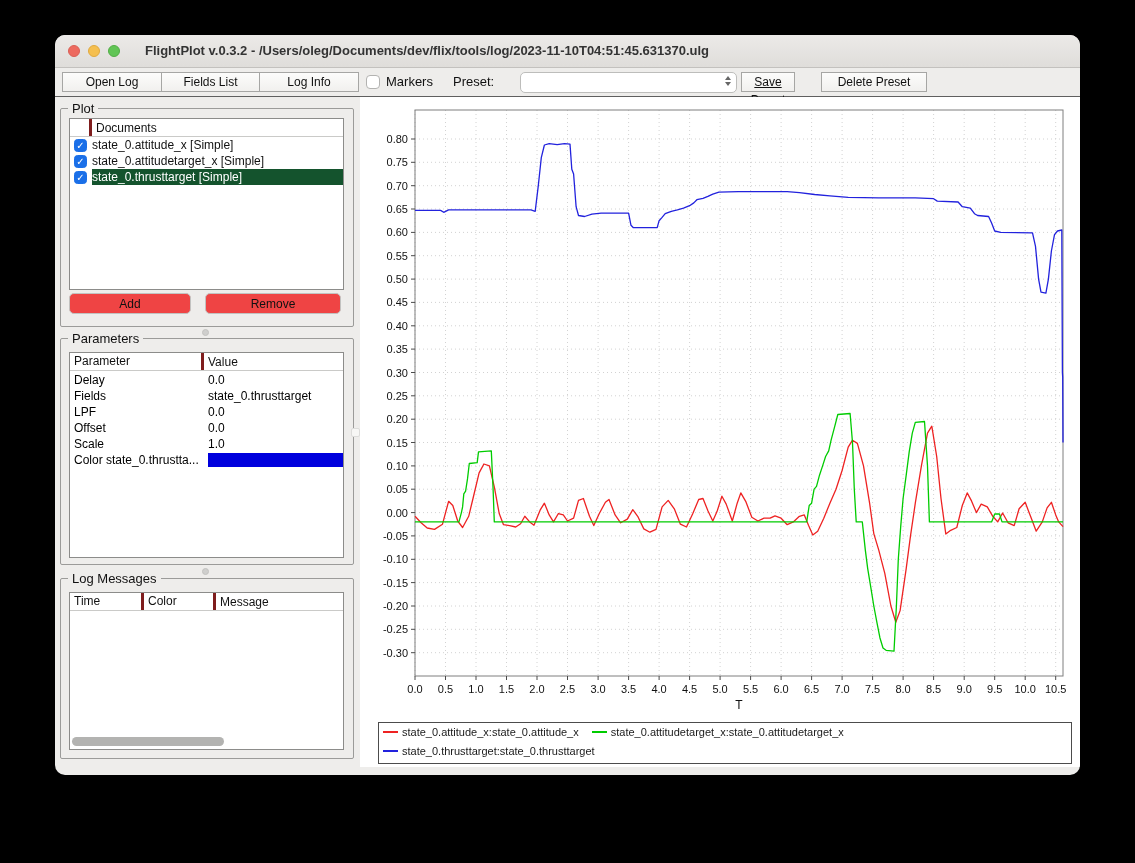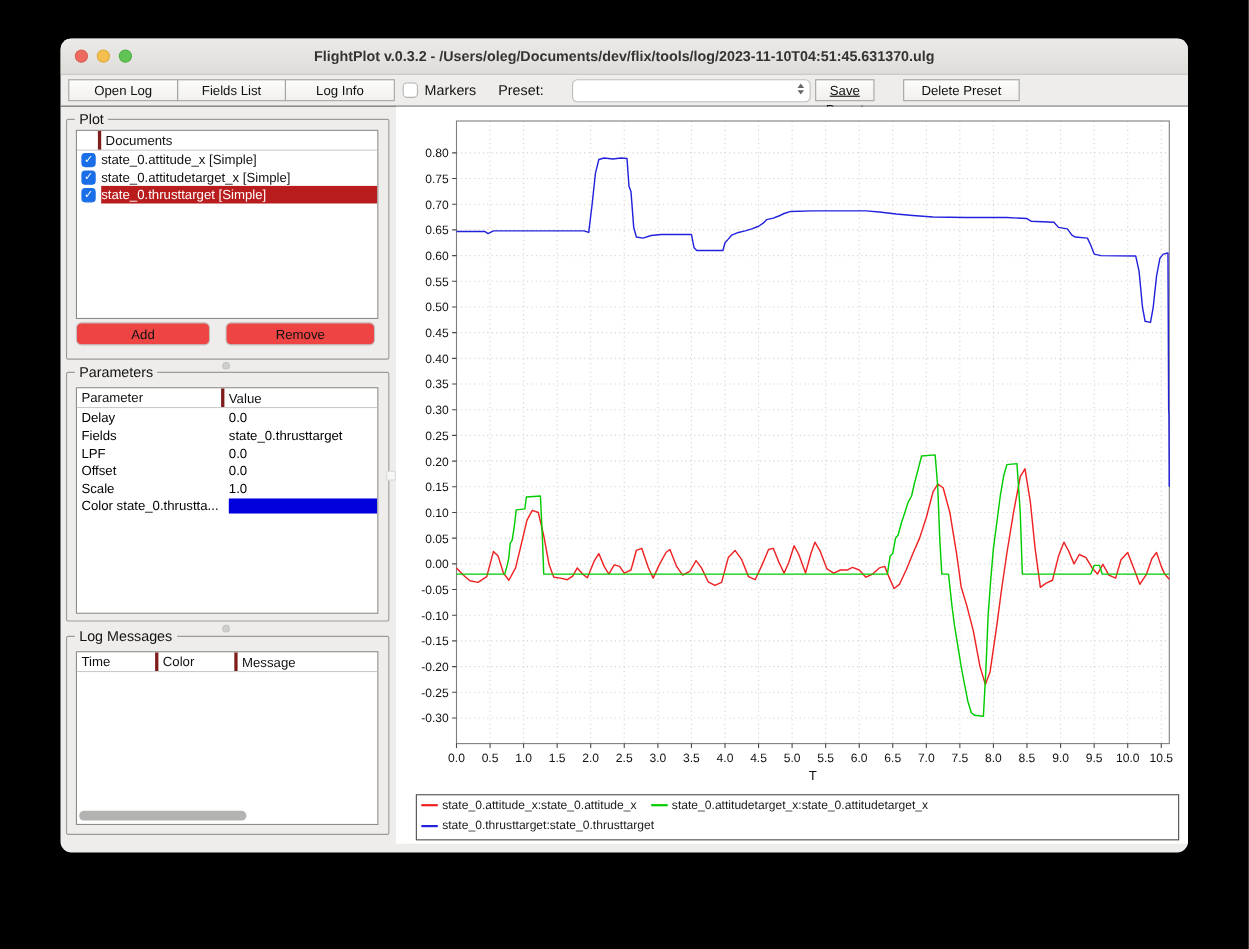--- a/index.html
+++ b/index.html
@@ -8,21 +8,21 @@
     border-radius:10px;box-shadow:0 30px 70px rgba(0,0,0,.8);overflow:hidden;}
   
   .titlebar{position:absolute;left:0;top:0;right:0;height:32px;
     background:linear-gradient(#eceae8,#dfddda);border-bottom:1px solid #c3c1be;}
   .lights{position:absolute;left:13px;top:10px;display:flex;gap:8px;}
   .light{width:12px;height:12px;border-radius:50%;}
   .l-red{background:#ed6a5f;border:1px solid #d95f55;box-sizing:border-box;}
   .l-yellow{background:#f5bf4f;border:1px solid #dfa93f;box-sizing:border-box;}
   .l-green{background:#61c555;border:1px solid #52ad46;box-sizing:border-box;}
   .wtitle{position:absolute;left:90px;right:90px;top:0;height:32px;line-height:32px;
-    text-align:center;font-size:13px;font-weight:bold;color:#333;white-space:nowrap;overflow:hidden;}
+    text-align:left;font-size:13px;font-weight:bold;color:#333;white-space:nowrap;overflow:hidden;}
   
   .toolbar{position:absolute;left:0;top:32px;right:0;height:29px;border-bottom:1px solid #5f5f5f;}
   .tbtn{position:absolute;top:5px;height:20px;background:linear-gradient(#fcfcfb,#f1f0ee);
     border:1px solid #a6a6a4;box-sizing:border-box;font-size:12px;color:#111;text-align:center;line-height:18px;}
   .rbtn{background:#ef4444;border:1px solid #c2c2c0;border-radius:5px;box-sizing:border-box;
     font-size:12px;color:#111;text-align:center;}
   .mcbx{position:absolute;left:311px;top:8px;width:14px;height:14px;background:#fff;
     border:1px solid #b3b3b1;border-radius:4px;box-sizing:border-box;}
   .tlabel{position:absolute;top:5px;height:20px;line-height:20px;font-size:13px;color:#111;}
   .combo{position:absolute;left:465px;top:5px;width:217px;height:21px;background:#fff;
@@ -38,21 +38,21 @@
   .tbl{position:absolute;background:#fff;border:1px solid #8c8c8a;box-sizing:border-box;overflow:hidden;}
   .thead{display:flex;height:17px;border-bottom:1px solid #cacac8;font-size:12px;color:#111;align-items:center;}
   .hcell{height:100%;line-height:17px;padding-left:4px;box-sizing:border-box;border-right:3px solid #7f1d1d;}
   
   .plist-row{display:flex;height:16px;align-items:center;}
   .cbx{width:13px;height:13px;margin:0 5px 0 4px;border-radius:3.5px;background:#fff;
     border:1px solid #b5b5b3;box-sizing:border-box;flex:0 0 auto;
     color:#fff;font-size:10px;line-height:11px;text-align:center;}
   .cbx.on{background:#1a6fe8;border-color:#1a6fe8;}
   .plabel{flex:1;font-size:12px;color:#111;height:16px;line-height:16px;white-space:nowrap;overflow:hidden;}
-  .plabel.sel{background:#b91c1c;color:#fff;}
+  .plabel.sel{background:#14532d;color:#fff;}
   
   .prow{display:flex;height:16px;font-size:12px;color:#000000;align-items:flex-end;}
   .pc1{width:134px;padding-left:4px;box-sizing:border-box;white-space:nowrap;overflow:hidden;flex:0 0 auto;}
   .pc2{flex:1;padding-left:4px;white-space:nowrap;overflow:hidden;display:flex;align-items:center;}
   .swatch{display:inline-block;width:136px;height:14px;}
   
   .hscroll{position:absolute;left:2px;bottom:3px;height:9px;width:152px;background:#b3b3b1;border-radius:5px;}
   
   .dotsplit{position:absolute;width:7px;height:7px;border-radius:50%;background:#cfcfcd;border:1px solid #c2c2c0;box-sizing:border-box;}
   .vsplit-handle{position:absolute;width:9px;height:9px;border-radius:2px;background:#f7f7f5;border:1px solid #dcdcda;box-sizing:border-box;}

